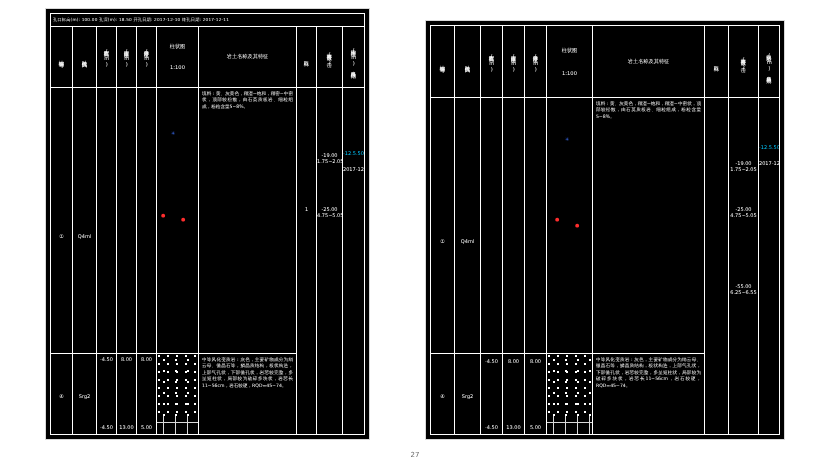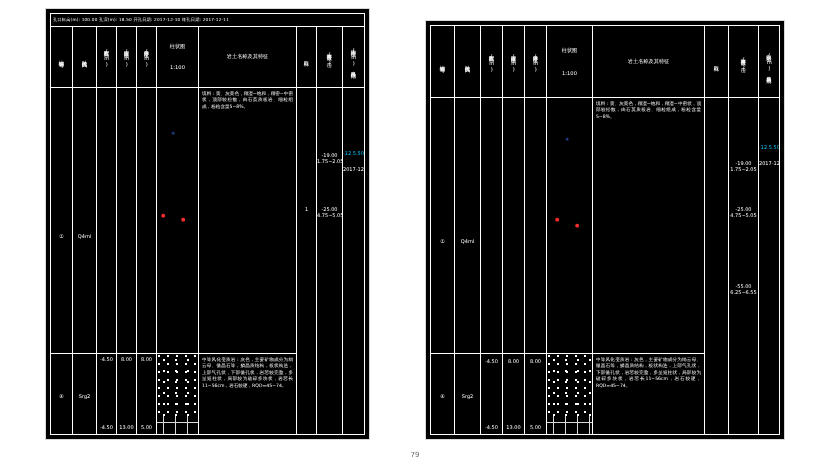--- a/index.html
+++ b/index.html
@@ -336,14 +336,14 @@
           <div class="body" style="top:72px;">
             <div class="cellnum cyan" style="left:0;right:0;top:46px;">-12.5.50</div>
             <div class="cellnum" style="left:0;right:0;top:62px;">2017-12-12</div>
           </div>
         </div>
 
       </div>
     </div>
   </div>
 
-  <div class="pageno">79</div>
+  <div class="pageno">27</div>
 </div>
 
 </body></html>

